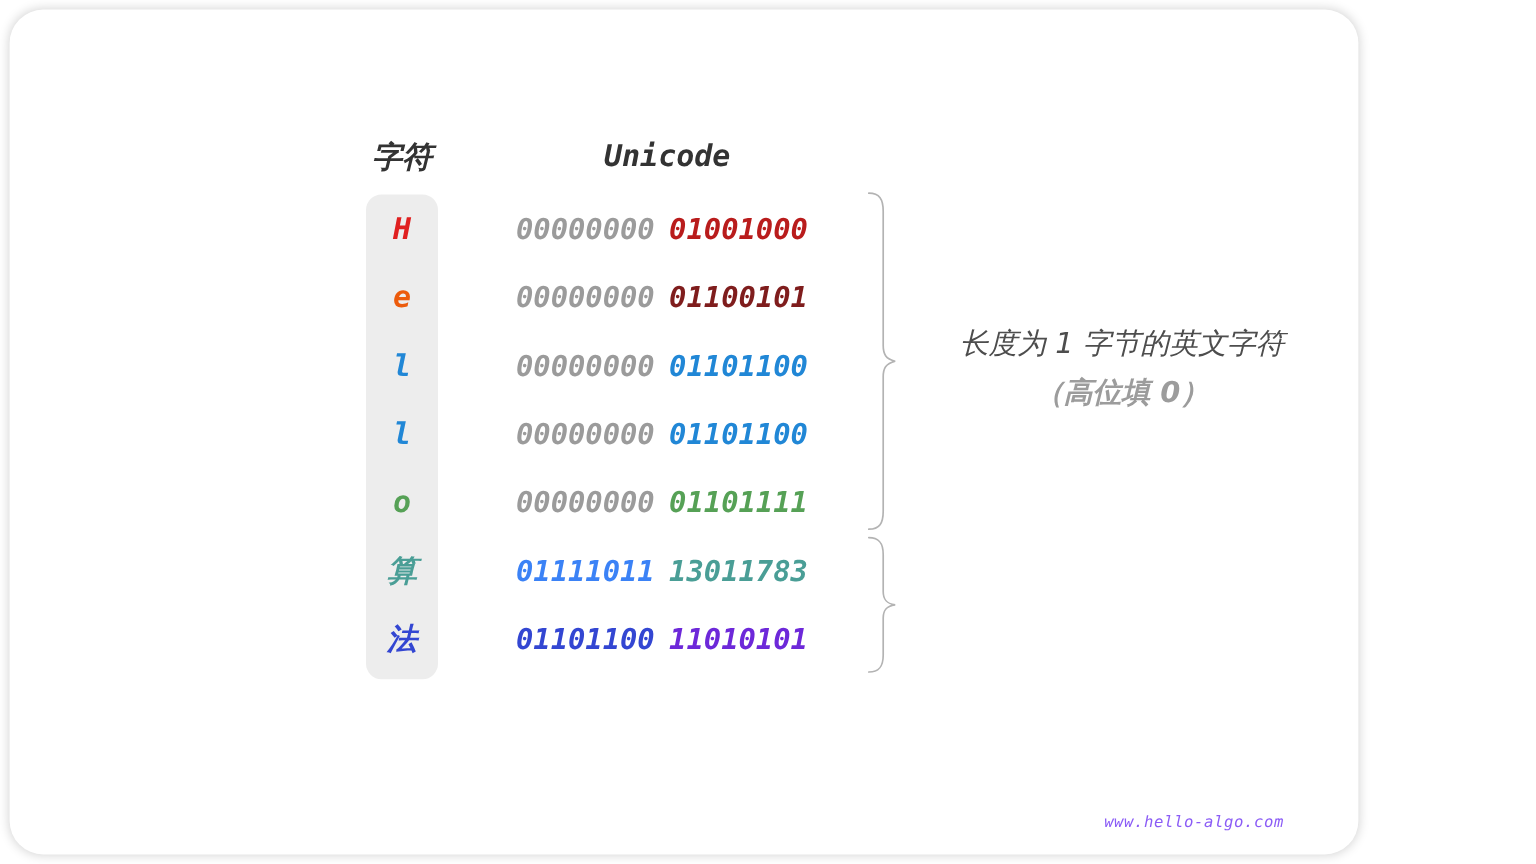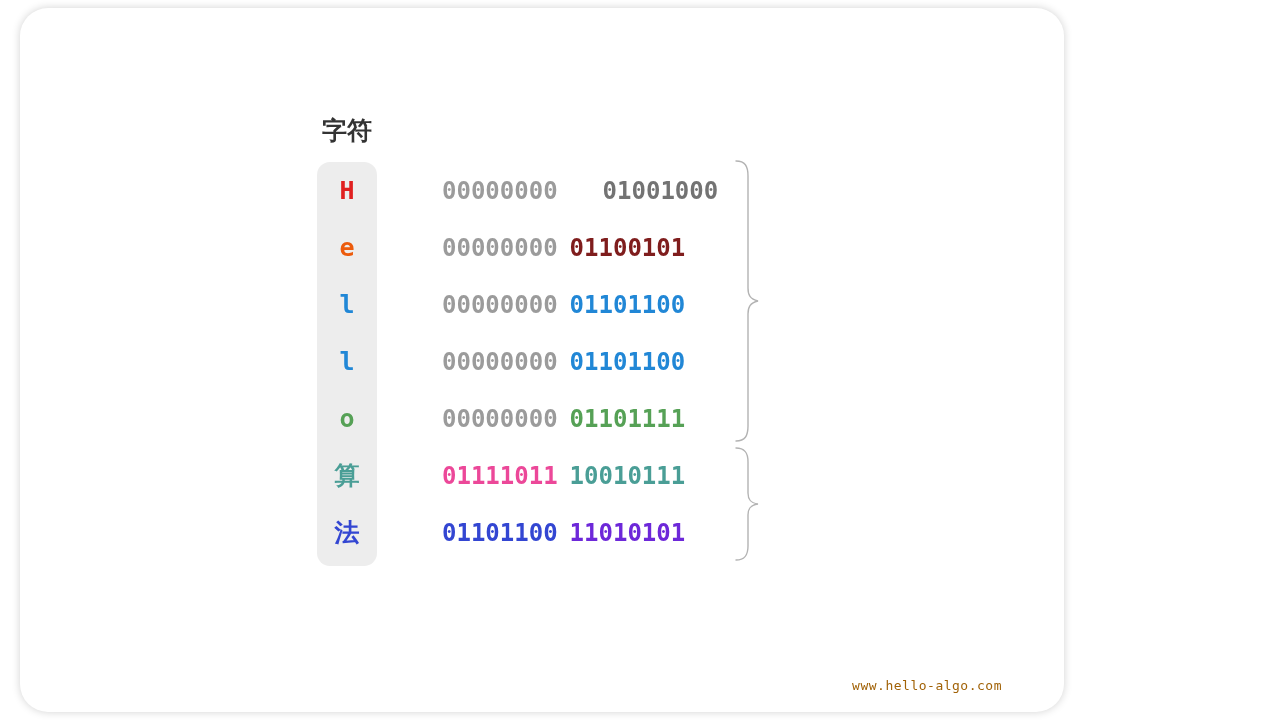--- a/index.html
+++ b/index.html
@@ -1,22 +1,23 @@
 <!DOCTYPE html>
 <html><head>
 <meta charset="utf-8">
 <style>
   * { margin: 0; padding: 0; box-sizing: border-box; }
   html, body { width: 1280px; height: 720px; background: #ffffff; overflow: hidden;
                font-family: "DejaVu Sans", sans-serif; }
 
   .card {
-    position: absolute; left: 20px; top: 8px; width: 1044px; height: 704px;
+    position: absolute; left: 8px; top: 8px; width: 1124px; height: 704px;
     background: #ffffff; border-radius: 28px;
     box-shadow: 0 0 9px rgba(0,0,0,0.18);
+    font-style: italic;
   }
 
   .hdr { position: absolute; font-weight: bold; font-size: 25px; color: #333333; line-height: 30px; }
   .hdr-char { left: 297px; top: 108px; width: 60px; text-align: center; }
   .hdr-unicode { left: 422px; top: 107px; width: 252px; text-align: center;
                  font-family: "DejaVu Sans Mono", monospace; }
 
   .char-col-bg { position: absolute; left: 297px; top: 154px; width: 60px; height: 404px;
                  background: #ededed; border-radius: 13px; }
 
@@ -34,36 +35,37 @@
   .brace-2 { left: 714px; top: 439px; }
 
   .ann { position: absolute; left: 719px; width: 416px; text-align: center;
          font-size: 24px; color: #4d4d4d; }
   .ann-1 { top: 262px; }
   .ann-2 { top: 479px; }
   .ann-sub { margin-top: 9px; font-weight: bold; color: #9c9c9c; }
 
   .watermark { position: absolute; right: 62px; top: 670px;
                font-family: "DejaVu Sans Mono", monospace; font-size: 13px;
-               letter-spacing: 0.5px; color: #a16207; }
+               letter-spacing: 0.5px; color: #8b5cf6; }
 </style>
 </head>
 <body>
 
 <div class="card">
 
   <div class="hdr hdr-char">字符</div>
+  <div class="hdr hdr-unicode">Unicode</div>
 
   <div class="char-col-bg"></div>
 
   <div id="rows">
       <div class="char-cell" style="top: 167px; color: rgb(224, 32, 32);">H</div>
       <div class="bin-row" style="top: 168px;">
         <span class="byte" style="color: rgb(155, 155, 155);">00000000</span>
-        <span class="byte" style="color: #737373; margin-left: 33px;">01001000</span>
+        <span class="byte" style="color: #b91c1c;">01001000</span>
       </div>
       <div class="char-cell" style="top: 224px; color: rgb(236, 91, 12);">e</div>
       <div class="bin-row" style="top: 225px;">
         <span class="byte" style="color: rgb(155, 155, 155);">00000000</span>
         <span class="byte" style="color: #7f1d1d;">01100101</span>
       </div>
       <div class="char-cell" style="top: 281px; color: rgb(33, 135, 214);">l</div>
       <div class="bin-row" style="top: 282px;">
         <span class="byte" style="color: rgb(155, 155, 155);">00000000</span>
         <span class="byte" style="color: rgb(33, 135, 214);">01101100</span>
@@ -73,33 +75,37 @@
         <span class="byte" style="color: rgb(155, 155, 155);">00000000</span>
         <span class="byte" style="color: rgb(33, 135, 214);">01101100</span>
       </div>
       <div class="char-cell" style="top: 395px; color: rgb(86, 161, 86);">o</div>
       <div class="bin-row" style="top: 396px;">
         <span class="byte" style="color: rgb(155, 155, 155);">00000000</span>
         <span class="byte" style="color: rgb(86, 161, 86); text-align: center;">01101111</span>
       </div>
       <div class="char-cell" style="top: 452px; color: rgb(74, 158, 150);">算</div>
       <div class="bin-row" style="top: 453px;">
-        <span class="byte" style="color: #ec4899;">01111011</span>
-        <span class="byte" style="color: rgb(74, 158, 150);">10010111</span>
+        <span class="byte" style="color: #3b82f6;">01111011</span>
+        <span class="byte" style="color: rgb(74, 158, 150);">13011783</span>
       </div>
       <div class="char-cell" style="top: 509px; color: rgb(51, 70, 210);">法</div>
       <div class="bin-row" style="top: 510px;">
         <span class="byte" style="color: rgb(51, 70, 210);">01101100</span>
         <span class="byte" style="color: #6d28d9;">11010101</span>
       </div>
     </div>
 
   <svg class="brace brace-1" width="26" height="282" viewBox="0 0 26 282">
     <path d="M2,1 C11,1 14,6 14,16 L14,128 C14,135 16,139 24,141 C16,143 14,147 14,154 L14,266 C14,276 11,281 2,281"></path>
   </svg>
   <svg class="brace brace-2" width="26" height="114" viewBox="0 0 26 114">
     <path d="M2,1 C11,1 14,6 14,15 L14,46 C14,52 16,56 24,57 C16,58 14,62 14,68 L14,99 C14,108 11,113 2,113"></path>
   </svg>
 
+  <div class="ann ann-1">
+    <div>长度为 1 字节的英文字符</div>
+    <div class="ann-sub">（高位填 0）</div>
+  </div>
 
 
   <div class="watermark">www.hello-algo.com</div>
 </div>
 
 </body></html>

